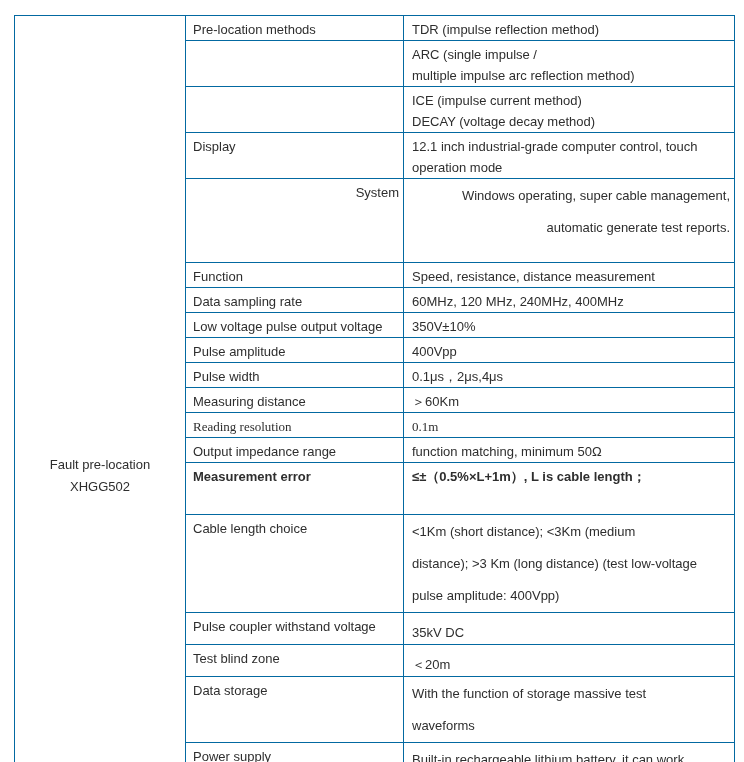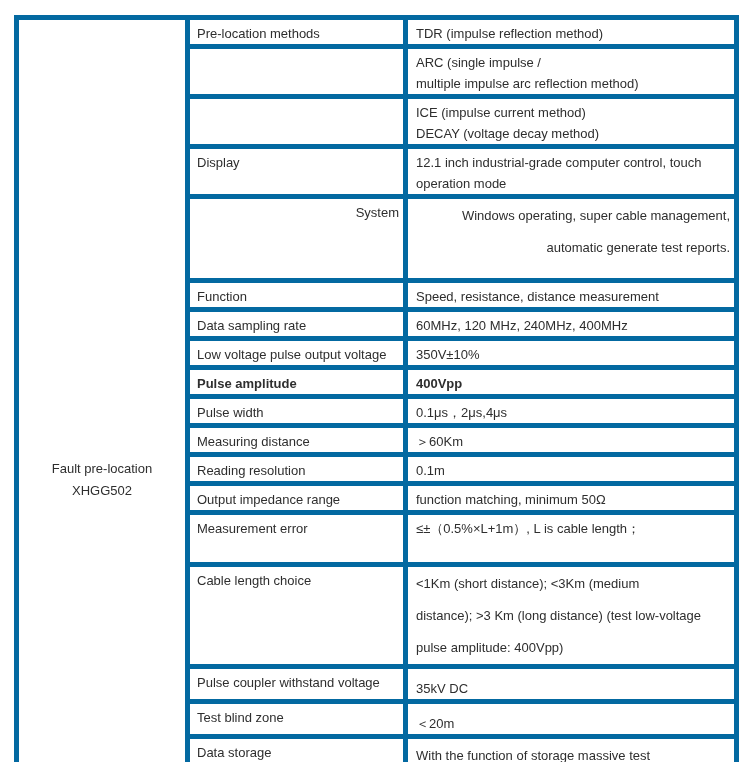--- a/index.html
+++ b/index.html
@@ -17,21 +17,21 @@
   .spec-table {
     position: absolute;
     left: 14px;
     top: 15px;
     width: 720px;
     border-collapse: collapse;
     table-layout: fixed;
     font-size: 13px;
   }
   .spec-table td {
-    border: 5px solid #0369a1;
+    border: 1px solid #0369a1;
     vertical-align: top;
     overflow: hidden;
   }
   .col-device { width: 171px; }
   .col-label  { width: 218px; }
   .col-value  { width: 331px; }
 
   td.device {
     text-align: center;
     padding-top: 438px;
@@ -56,26 +56,26 @@
   }
   
   tbody tr:nth-child(1)  { height: 23px; }
   tbody tr:nth-child(2)  { height: 39px; }
   tbody tr:nth-child(3)  { height: 44px; }
   tbody tr:nth-child(4)  { height: 42px; margin-top: 17px; }
   tbody tr:nth-child(5)  { height: 84px; text-align: right; }
   tbody tr:nth-child(6)  { height: 21px; }
   tbody tr:nth-child(7)  { height: 22px; }
   tbody tr:nth-child(8)  { height: 21px; }
-  tbody tr:nth-child(9)  { height: 22px; font-weight: bold; }
+  tbody tr:nth-child(9)  { height: 22px; }
   tbody tr:nth-child(10) { height: 21px; }
   tbody tr:nth-child(11) { height: 22px; }
-  tbody tr:nth-child(12) { height: 22px; }
+  tbody tr:nth-child(12) { height: 22px; font-family: Liberation Serif, serif; }
   tbody tr:nth-child(13) { height: 21px; }
-  tbody tr:nth-child(14) { height: 52px; }
+  tbody tr:nth-child(14) { height: 52px; font-weight: bold; }
   tbody tr:nth-child(15) { height: 94px; margin-top: 44px; }
   tbody tr:nth-child(16) { height: 32px; }
   tbody tr:nth-child(17) { height: 32px; }
   tbody tr:nth-child(18) { height: 63px; }
   tbody tr:nth-child(19) { height: 63px; }
 </style>
 </head>
 <body>
 
 <table class="spec-table">

